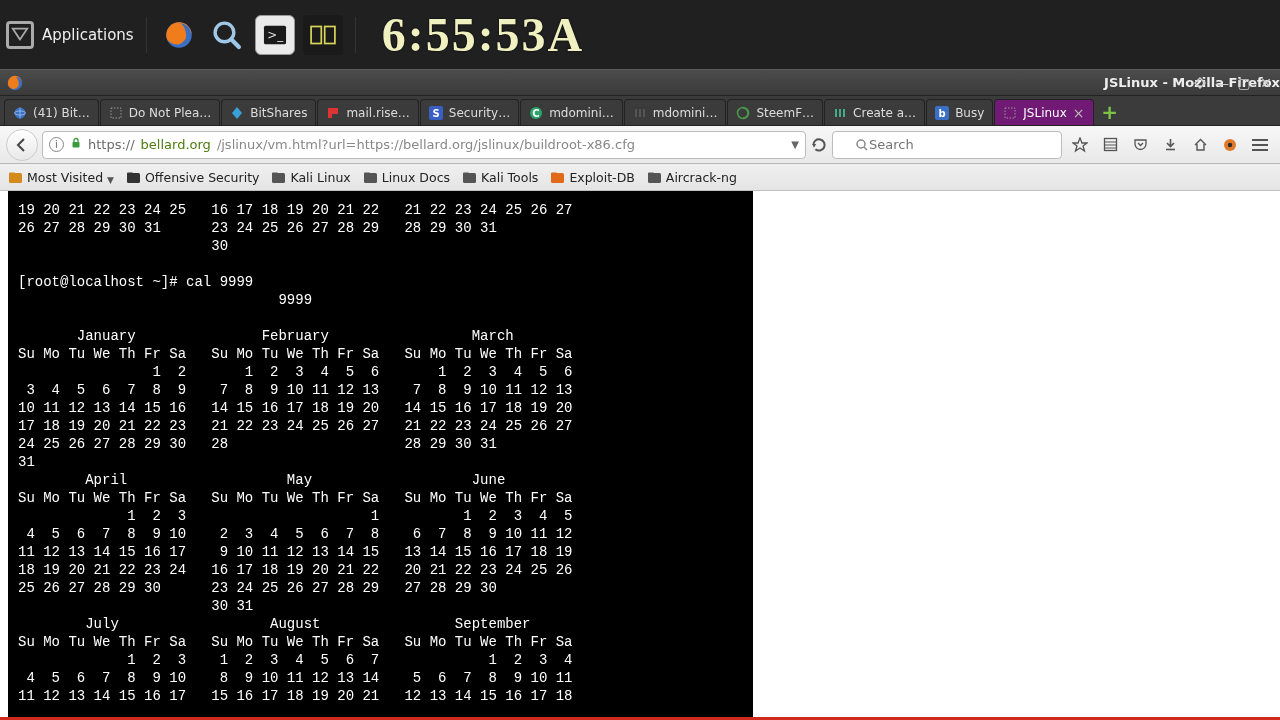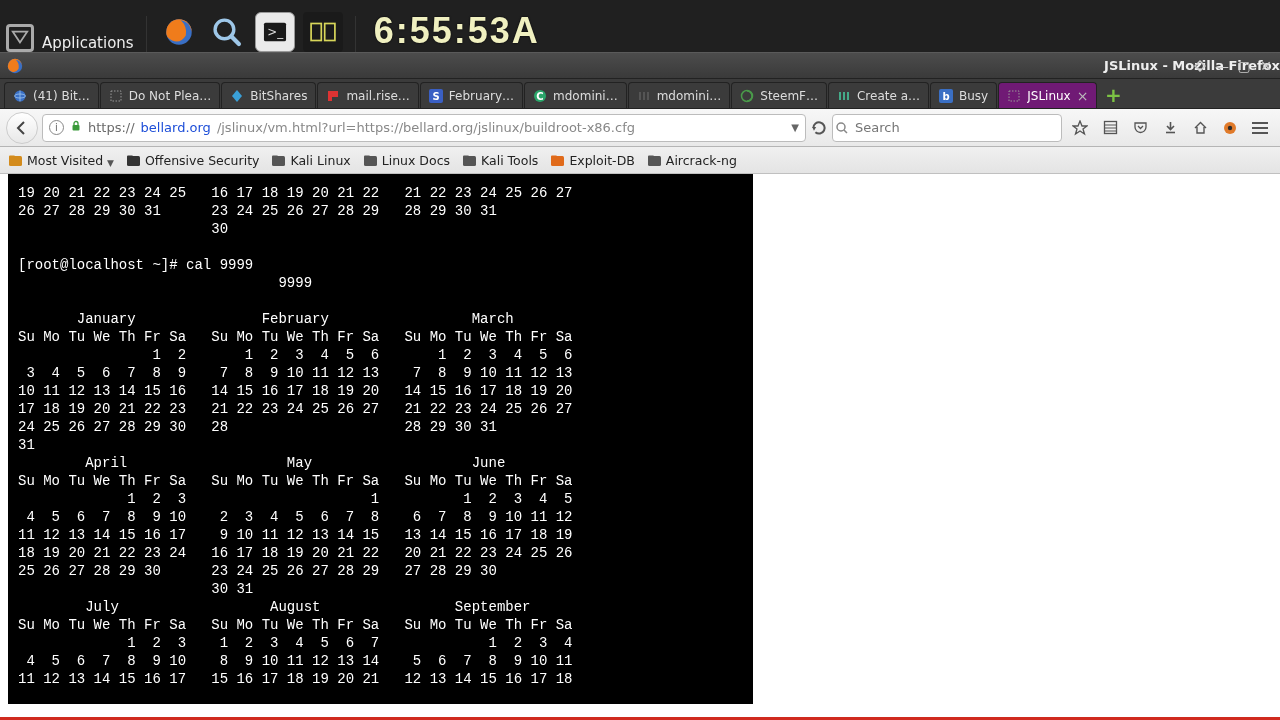--- a/index.html
+++ b/index.html
@@ -1,25 +1,25 @@
 <!DOCTYPE html>
 <html><head>
 <meta charset="utf-8">
 <style>
   *{box-sizing:border-box;margin:0;padding:0;font-family:"DejaVu Sans",Arial,sans-serif}
   body{width:1280px;height:720px;background:#fff;overflow:hidden;font-size:13px;color:#202020}
 
   
-  .panel{height:52px;background:#202020;display:flex;align-items:flex-end;gap:8px;padding:0 6px;color:#eee}
+  .panel{height:69px;background:#202020;display:flex;align-items:center;gap:8px;padding:0 6px;color:#eee}
   .panel .tri{width:28px;height:28px;border:3px solid #aaa;border-radius:4px;position:relative;display:flex;align-items:center;justify-content:center}
   .panel .tri svg{width:18px;height:18px}
   .panel .applabel{font-size:15px;color:#eee}
   .panel .pi{width:40px;height:40px;display:flex;align-items:center;justify-content:center;border-radius:4px}
   .panel .pi svg{width:34px;height:34px}
-  .panel .clock{font-family:Liberation Sans, sans-serif;font-size:36px;letter-spacing:2px;color:#f0f0c0;margin-left:6px;font-weight:bold;text-shadow:0 0 2px #000}
+  .panel .clock{font-family:Liberation Serif, serif;font-size:48px;letter-spacing:2px;color:#f0f0c0;margin-left:14px;font-weight:bold;text-shadow:0 0 2px #000}
 
   
   .ff-titlebar{height:27px;background:linear-gradient(#4c4c4c,#3a3a3a);display:flex;align-items:center;color:#eee;font-size:13px;border-top:1px solid #5a5a5a;border-bottom:1px solid #222;position:relative}
   .ff-titlebar .ff-ico{width:18px;height:18px;margin:0 6px}
   .ff-titlebar .title{position:absolute;left:16px;right:0;text-align:right;font-weight:bold;pointer-events:none}
   .winbtns{margin-left:auto;display:flex;gap:6px;padding-right:6px;align-items:center;z-index:1}
   .winbtns span{width:16px;height:16px;display:inline-flex;align-items:center;justify-content:center;color:#ccc;font-size:14px;cursor:pointer}
   .winbtn-pin svg{width:12px;height:12px}
 
   
@@ -29,27 +29,27 @@
   .tab .favicon{width:14px;height:14px;flex:0 0 14px}
   .tab .tlabel{white-space:nowrap;overflow:hidden;text-overflow:ellipsis;flex:1}
   .tab .tclose{color:#bbb;font-size:14px;flex:0 0 auto}
   .newtab{width:22px;height:22px;display:flex;align-items:center;justify-content:center;color:#7cc244;font-size:20px;font-weight:bold;margin-left:4px;margin-bottom:2px;cursor:pointer}
 
   
   .navbar{height:38px;background:linear-gradient(#f7f7f7,#e9e9e9);display:flex;align-items:center;gap:4px;padding:0 6px;border-bottom:1px solid #b5b5b5}
   .navbtn{width:28px;height:28px;border:1px solid #ccc;border-radius:14px;background:linear-gradient(#fff,#e8e8e8);display:flex;align-items:center;justify-content:center;color:#444;cursor:pointer}
   .navbtn.back{width:32px;height:32px;border-radius:16px}
   .urlbox{flex:1;display:flex;align-items:center;height:28px;border:1px solid #bcbcbc;border-radius:4px;background:#fff;padding:0 6px;gap:6px;font-size:13px;color:#6a6a6a}
-  .urlbox .hosttext{color:#1d4ed8}
+  .urlbox .hosttext{color:#4d7c0f}
   .urlbox .pathtext{color:#888}
   .urlbox .lock svg{width:12px;height:12px}
   .urlbox .info{width:15px;height:15px;border:1px solid #888;border-radius:50%;display:flex;align-items:center;justify-content:center;font-size:10px}
   .urlbox .dd{margin-left:auto;color:#666;font-size:10px}
   .reload{width:18px;height:18px;display:flex;align-items:center;justify-content:center;color:#555;cursor:pointer}
-  .searchbox{width:230px;height:28px;border:1px solid #bcbcbc;border-radius:4px;background:#fff;display:flex;align-items:center;padding:0 2px;gap:6px;color:#888}
+  .searchbox{width:230px;height:28px;border:1px solid #bcbcbc;border-radius:4px;background:#fff;display:flex;align-items:center;padding:0 22px;color:#888}
   .searchbox input{border:none;outline:none;flex:1;font-size:13px;background:transparent}
   .tbicons{display:flex;align-items:center;gap:10px;color:#555;padding:0 4px}
   .tbicons span{width:20px;height:20px;display:flex;align-items:center;justify-content:center;cursor:pointer}
   .hamb{display:flex;flex-direction:column;gap:3px}
   .hamb i{width:16px;height:2px;background:#555;display:block}
 
   
   .bmbar{height:27px;background:linear-gradient(#f0f0f0,#e4e4e4);display:flex;align-items:center;gap:12px;padding:0 8px;font-size:12.5px;color:#222;border-bottom:1px solid #c0c0c0}
   .bm{display:flex;align-items:flex-end;gap:4px;cursor:pointer}
   .bm .bmi{width:15px;height:15px}
@@ -146,21 +146,21 @@
           <rect x="2" y="2" width="4" height="10" fill="#d33"></rect>
           <rect x="6" y="2" width="6" height="6" fill="#d33"></rect>
         </svg></span>
       <span class="tlabel">mail.rise…</span>
     </div>
     <div class="tab">
       <span class="favicon"><svg viewBox="0 0 14 14">
           <rect width="14" height="14" rx="2" fill="#3a5fc4"></rect>
           <text x="7" y="10.5" text-anchor="middle" fill="#fff" font-size="10" font-weight="bold">S</text>
         </svg></span>
-      <span class="tlabel">February…</span>
+      <span class="tlabel">Security…</span>
     </div>
     <div class="tab">
       <span class="favicon"><svg viewBox="0 0 14 14">
           <circle cx="7" cy="7" r="6" fill="#2aa56a"></circle>
           <text x="7" y="10.5" text-anchor="middle" fill="#fff" font-size="10" font-weight="bold">C</text>
         </svg></span>
       <span class="tlabel">mdomini…</span>
     </div>
     <div class="tab">
       <span class="favicon"><svg viewBox="0 0 14 14">

